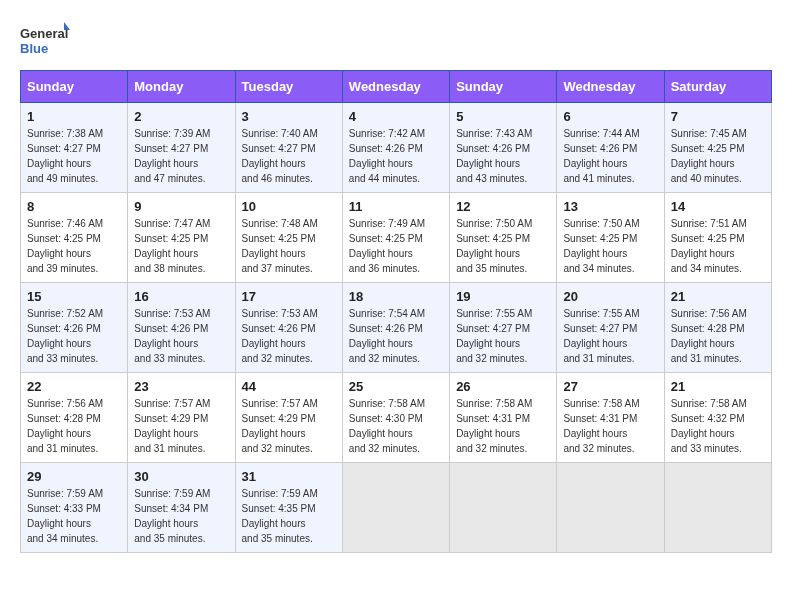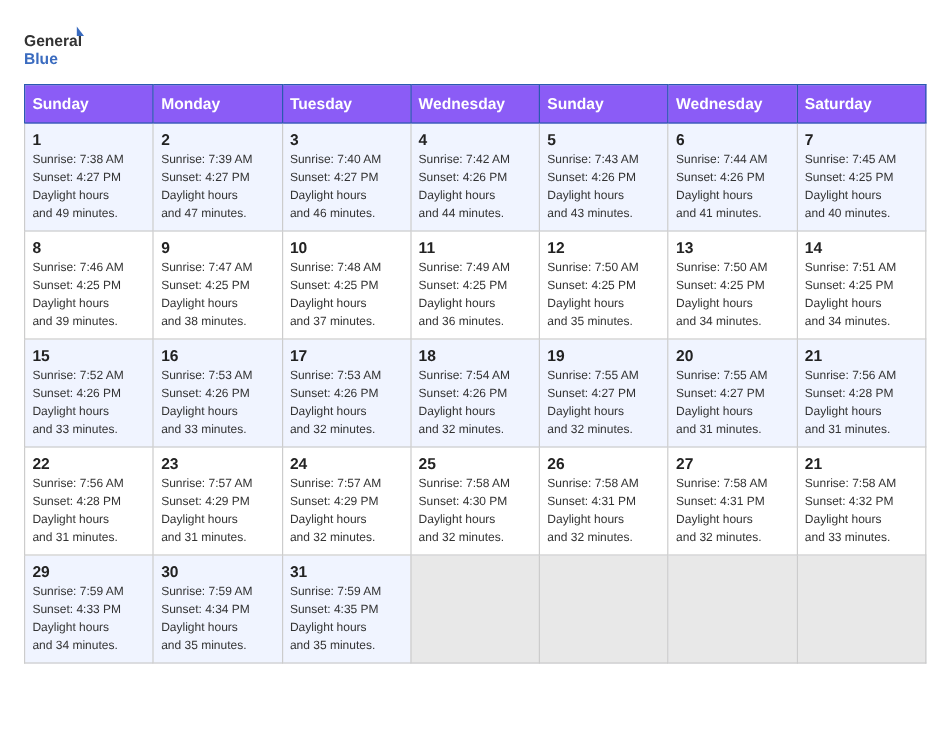--- a/index.html
+++ b/index.html
@@ -314,21 +314,21 @@
         <td>
           <span class="day-number">23</span>
           <div class="day-info">
             Sunrise: 7:57 AM<br>
             Sunset: 4:29 PM<br>
             Daylight hours<br>
             and 31 minutes.
           </div>
         </td>
         <td>
-          <span class="day-number">24</span>
+          <span class="day-number">44</span>
           <div class="day-info">
             Sunrise: 7:57 AM<br>
             Sunset: 4:29 PM<br>
             Daylight hours<br>
             and 32 minutes.
           </div>
         </td>
         <td>
           <span class="day-number">25</span>
           <div class="day-info">

